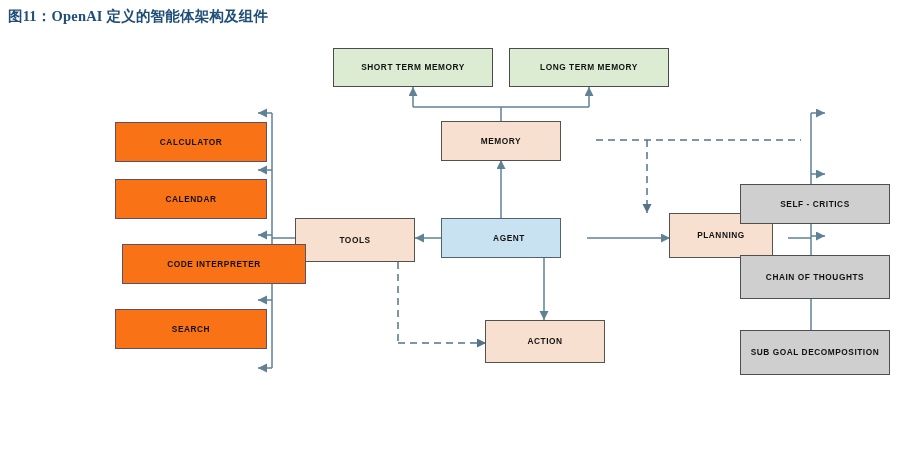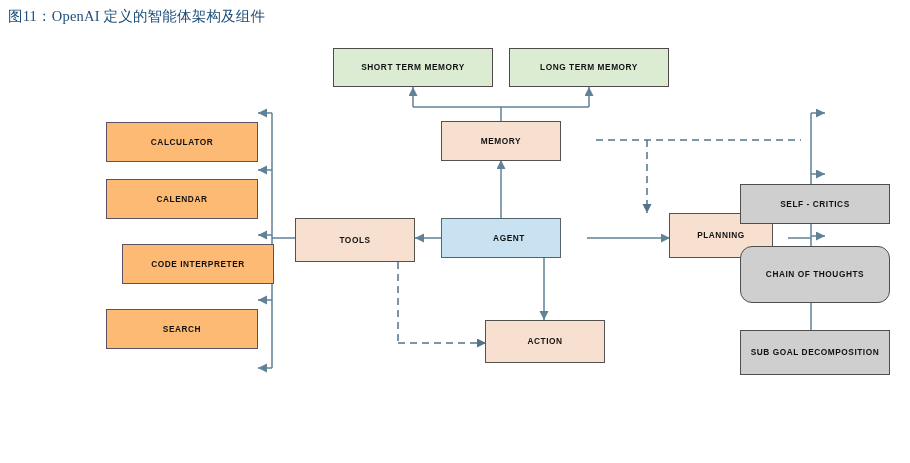--- a/index.html
+++ b/index.html
@@ -2,40 +2,40 @@
 <html><head>
 <meta charset="utf-8">
 <style>
   html,body{margin:0;padding:0;background:#ffffff;}
   body{width:910px;height:463px;position:relative;overflow:hidden;
        font-family:"Liberation Sans","DejaVu Sans",sans-serif;}
 
   #figure-title{
     position:absolute;left:8px;top:7px;
     font-family:"Liberation Serif","DejaVu Serif",serif;
-    font-size:14.5px;font-weight:normal;color:#1f4e79;letter-spacing:.2px;
+    font-size:14.5px;font-weight:bold;color:#1f4e79;letter-spacing:.2px;
     white-space:nowrap;
   }
 
   #diagram-canvas{
     position:absolute;left:95px;top:27px;width:815px;height:404px;
     background:#ffffff;
   }
 
   svg#wires{position:absolute;left:0;top:0;width:815px;height:404px;
             pointer-events:none;}
 
   .node{
     position:absolute;box-sizing:border-box;
     border:1.6px solid #595063;
     display:flex;align-items:center;justify-content:center;text-align:right;
     font-size:8.3px;font-weight:bold;color:#111111;
     letter-spacing:.55px;line-height:1.25;padding:2px 4px;
   }
-  .n-purple{background:#fdba74;border-color:#5d5168;}
+  .n-purple{background:#f97316;border-color:#5d5168;margin-left:9px;}
   .n-green {background:#dbecd2;border-color:#4c4a4a;}
   .n-peach {background:#f8e0d0;border-color:#55514f;}
   .n-blue  {background:#c9e2f2;border-color:#53636e;padding-left:20px;}
   .n-gray  {background:#cfcfcf;border-color:#4f4f4f;}
 </style>
 </head>
 <body>
 
 <div id="figure-title">图11：OpenAI 定义的智能体架构及组件</div>
 
@@ -112,30 +112,30 @@
   <div class="node n-peach" style="left:390px;top:293px;width:120px;height:43px;">
     <span>ACTION</span>
   </div>
 
   <div class="node n-purple" style="left:11px;top:95px;width:152px;height:40px;">
     <span>CALCULATOR</span>
   </div>
   <div class="node n-purple" style="left:11px;top:152px;width:152px;height:40px;">
     <span>CALENDAR</span>
   </div>
-  <div class="node n-purple" style="left:27px;top:217px;width:152px;height:40px;">
+  <div class="node n-purple" style="left:18px;top:217px;width:184px;height:40px;">
     <span>CODE INTERPRETER</span>
   </div>
   <div class="node n-purple" style="left:11px;top:282px;width:152px;height:40px;">
     <span>SEARCH</span>
   </div>
 
   <div class="node n-gray" style="left:645px;top:157px;width:150px;height:40px;">
     <span>SELF - CRITICS</span>
   </div>
-  <div class="node n-gray" style="left:645px;top:219px;width:150px;height:57px;border-radius:12px;">
+  <div class="node n-gray" style="left:645px;top:228px;width:150px;height:44px;">
     <span>CHAIN OF THOUGHTS</span>
   </div>
   <div class="node n-gray" style="left:645px;top:303px;width:150px;height:45px;">
     <span>SUB GOAL DECOMPOSITION</span>
   </div>
 
 </div>
 
 </body></html>

